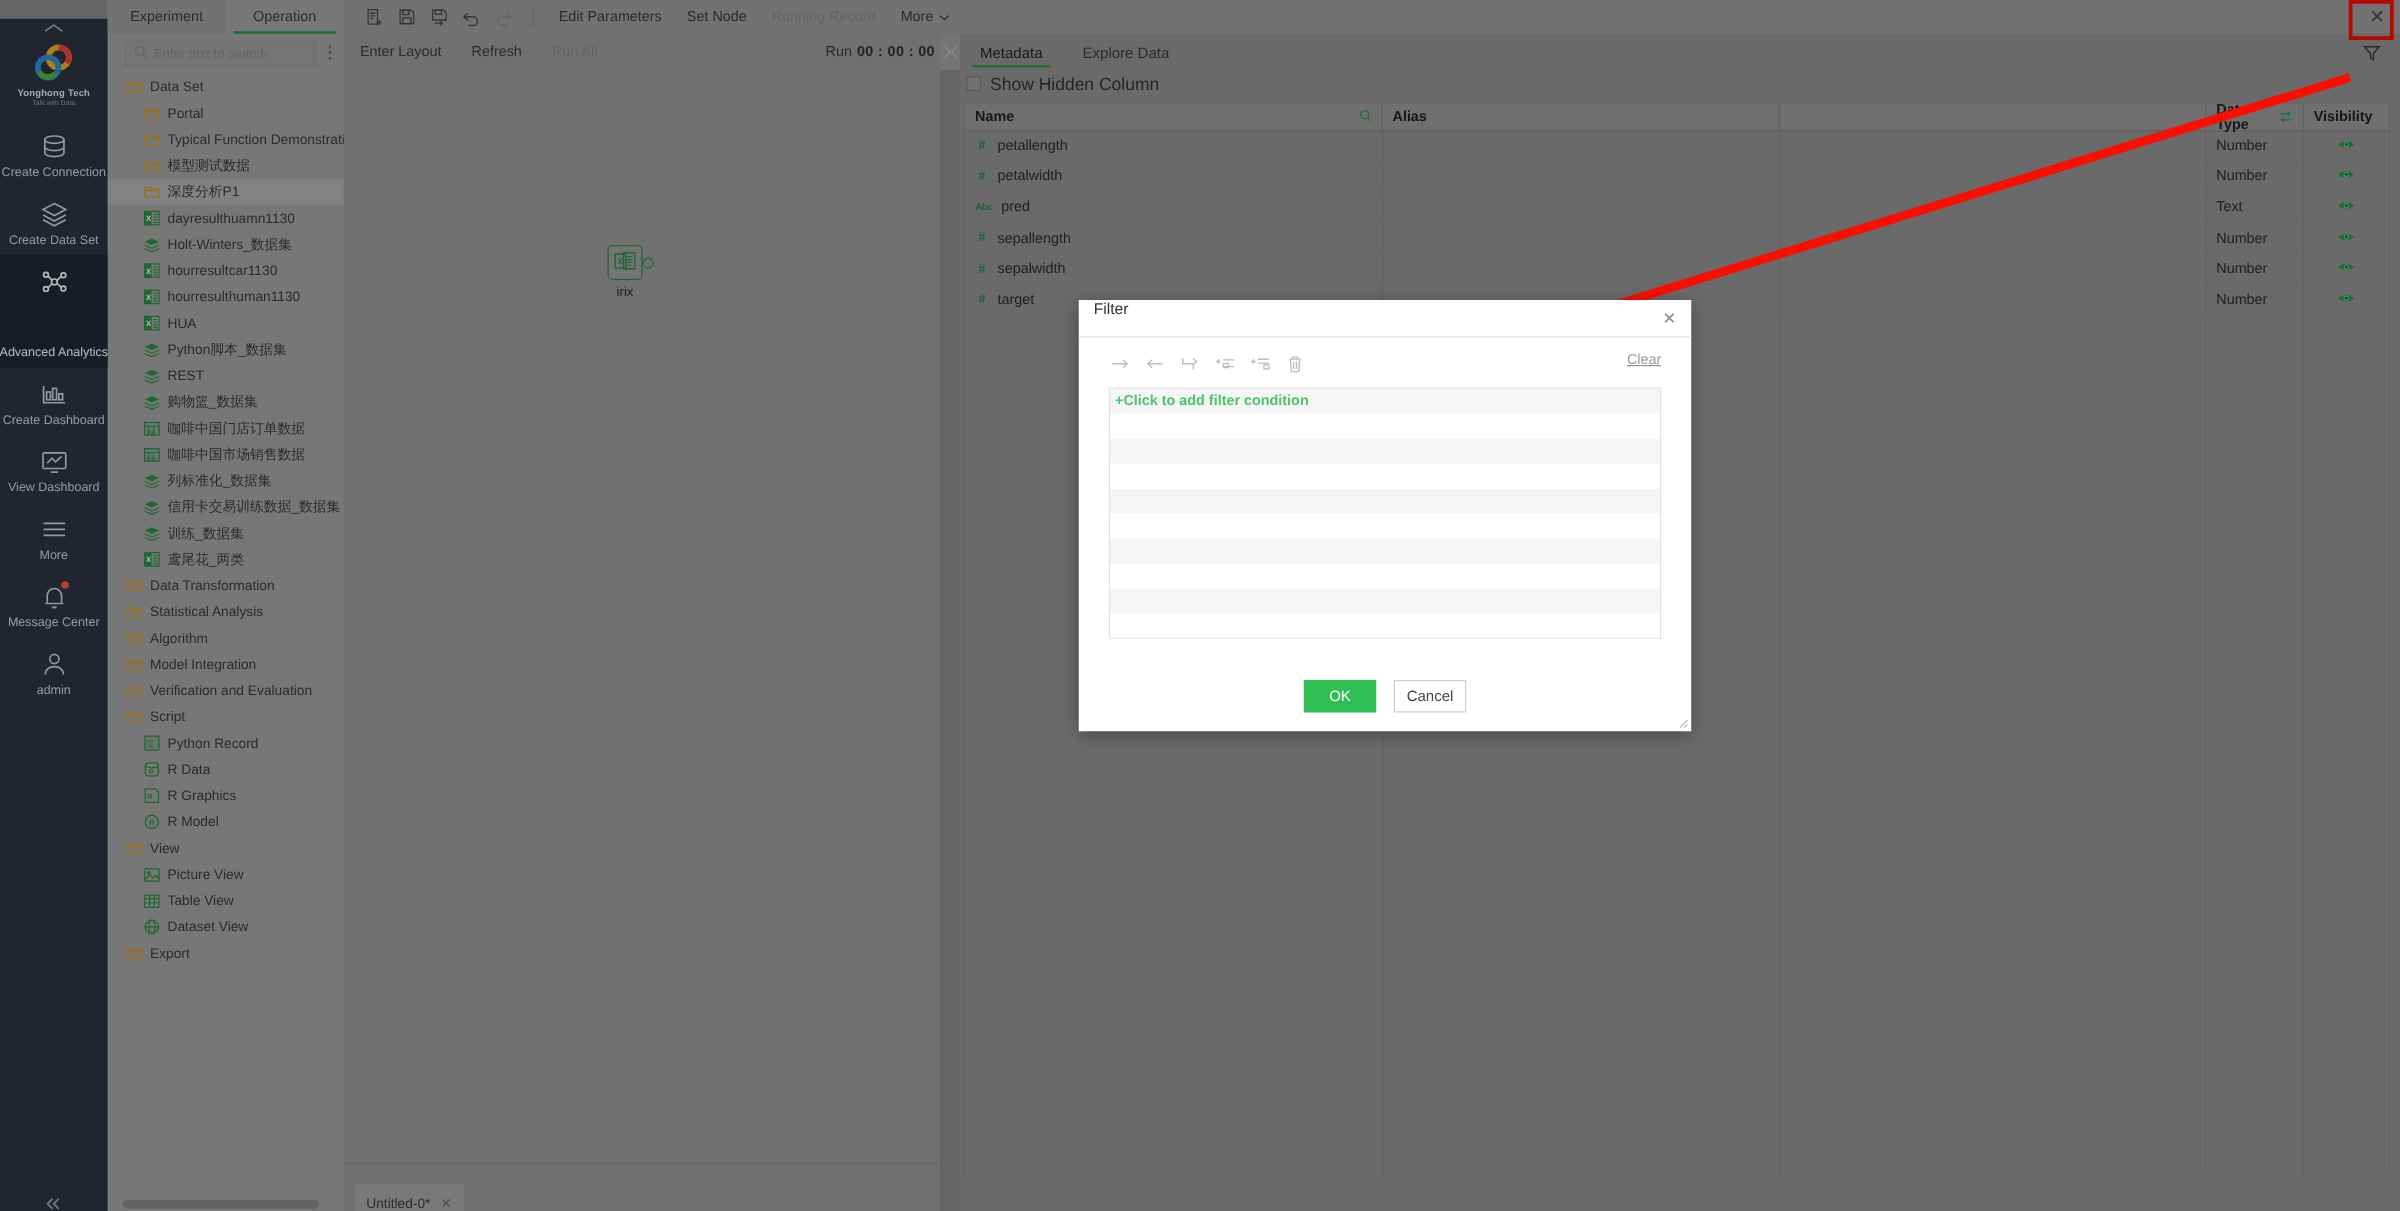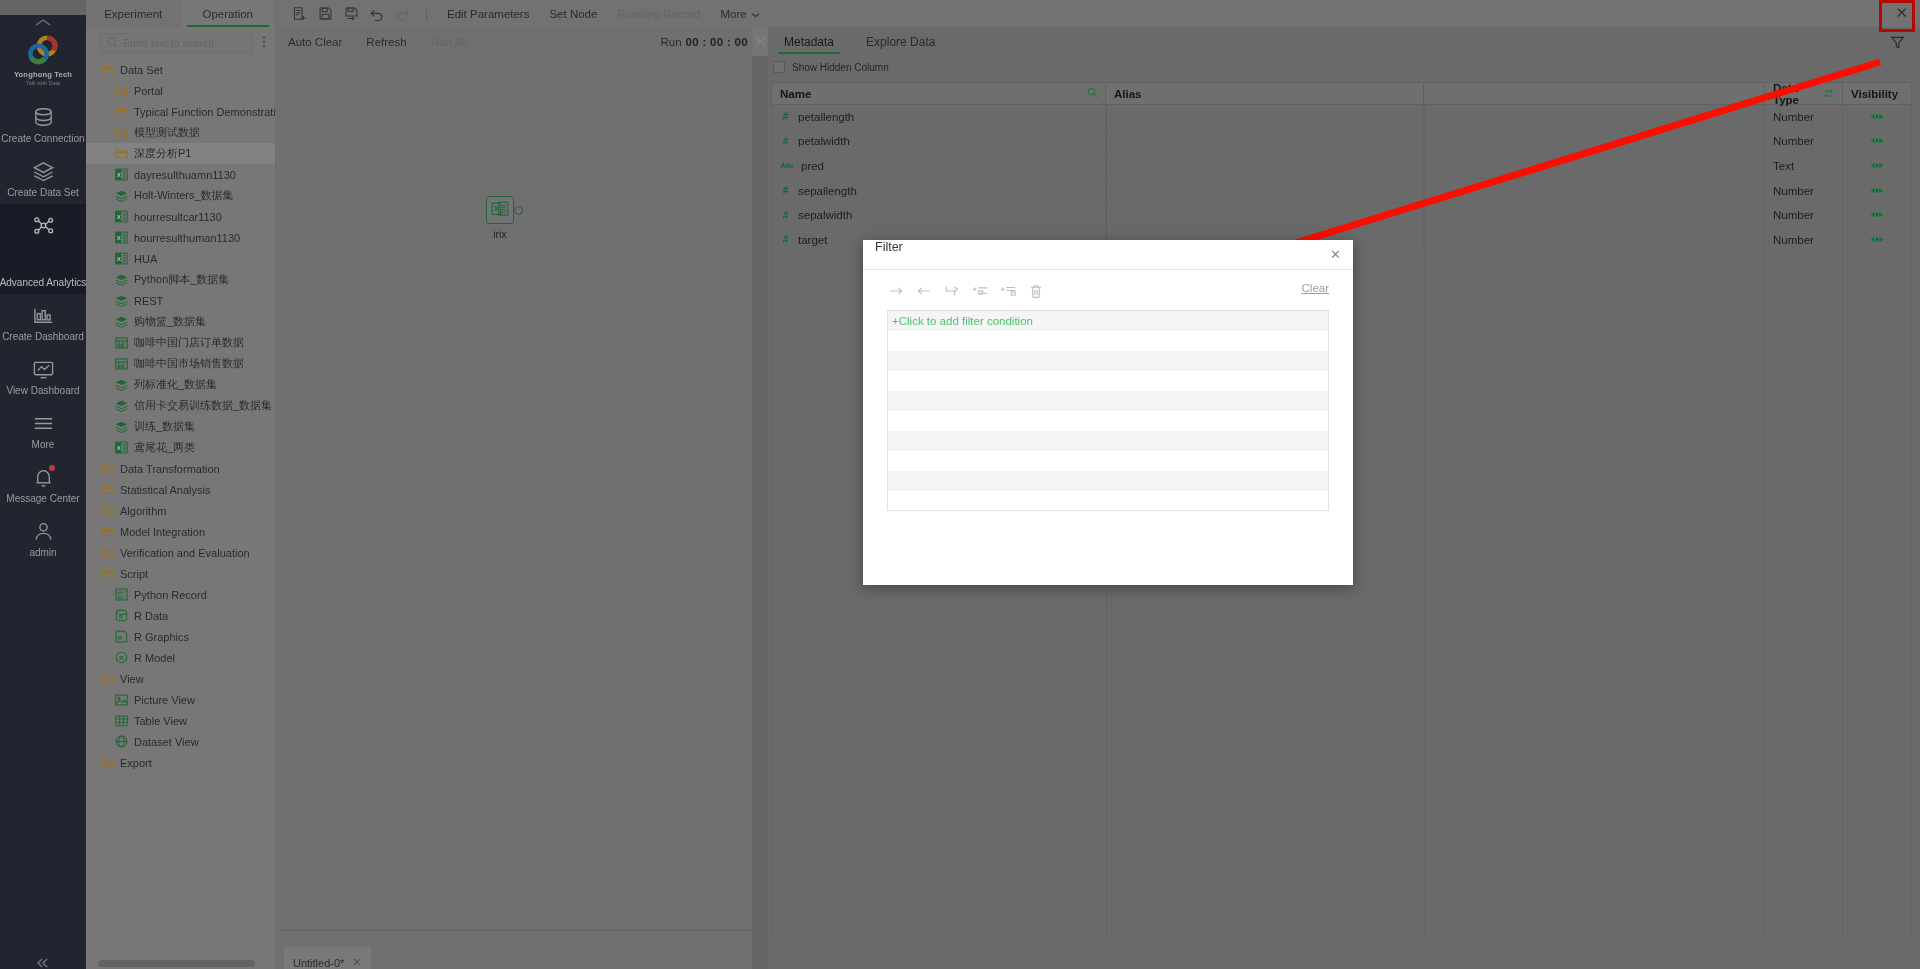--- a/index.html
+++ b/index.html
@@ -205,21 +205,21 @@
     position: absolute; right: 12px; top: 4px;
     width: 22px; height: 22px; display: flex; align-items: center; justify-content: center;
     color: #3a3a3a; cursor: pointer;
   }
   #rp-filter-highlight {
     position: absolute; right: 5px; top: 0px; width: 36px; height: 32px;
     border: 3px solid #fb0d00; z-index: 20; pointer-events: none;
   }
   #show-hidden-row {
     height: 22px; display: flex; align-items: center; gap: 7px;
-    padding-left: 5px; font-size: 10px; color: #333;
+    padding-left: 5px; font-size: 14px; color: #333;
   }
   #show-hidden-row .cb {
     width: 12px; height: 12px; border: 1px solid #7d7d7d; background: #9d9d9d;
   }
 
   #meta-table {
     position: absolute; left: 3px; right: 8px; top: 55px; bottom: 29px;
     border: 1px solid #8a8a8a; border-bottom: none;
     background: #949494;
   }
@@ -292,21 +292,21 @@
   .fd-tool {
     width: 18px; height: 18px; display: flex; align-items: center; justify-content: center;
     color: #bdbdbd; cursor: pointer;
   }
   #fd-clear {
     position: absolute; right: 0; top: 4px;
     font-size: 11.5px; color: #9a9a9a; text-decoration: underline; cursor: pointer;
   }
   #fd-list {
     margin-top: 6px; height: 201px; border: 1px solid #e3e3e3;
-    overflow: hidden; background: #fff;
+    overflow: hidden; background: #fff; font-weight: bold;
   }
   .fd-strip { height: 20px; }
   .fd-strip.odd { background: #f5f5f5; }
   .fd-strip.even { background: #ffffff; }
   #fd-add {
     height: 20px; display: flex; align-items: center; padding-left: 4px;
     font-size: 11.5px; color: #4cc46a; background: #f5f5f5; cursor: pointer;
   }
   #fd-footer {
     height: 56px; display: flex; align-items: center; justify-content: center;
@@ -856,21 +856,21 @@
       <span>
         <svg width="9" height="6" viewBox="0 0 10 6" fill="none" stroke="currentColor" stroke-width="1.2">
             <path d="M1 1.5 L5 4.7 L9 1.5"></path>
           </svg>
       </span>
     </div>
   </div>
   <div id="close-x">✕</div>
 
   <div id="toolbar-2">
-    <div class="tb2-btn">Auto Clear</div>
+    <div class="tb2-btn">Enter Layout</div>
     <div class="tb2-btn">Refresh</div>
     <div class="tb2-btn disabled">Run All</div>
   </div>
 
   <div id="run-timer">
     <span>Run</span>
     <span class="timer-val">00 : 00 : 00</span>
   </div>
 
   <div id="splitter">
@@ -1117,15 +1117,24 @@
         <div class="fd-strip even"></div>
         <div class="fd-strip odd"></div>
         <div class="fd-strip even"></div>
         <div class="fd-strip odd"></div>
         <div class="fd-strip even"></div>
         <div class="fd-strip odd"></div>
         <div class="fd-strip even"></div>
       </div>
     </div>
 
+    <div id="fd-footer">
+      <button id="fd-ok">OK</button>
+      <button id="fd-cancel">Cancel</button>
+      <div id="fd-resize">
+        <svg width="11" height="11" viewBox="0 0 11 11" stroke="#bbb" stroke-width="1">
+            <path d="M10 4 L4 10 M10 7.5 L7.5 10"></path>
+          </svg>
+      </div>
+    </div>
   </div>
 
 </div>
 
 </body></html>

